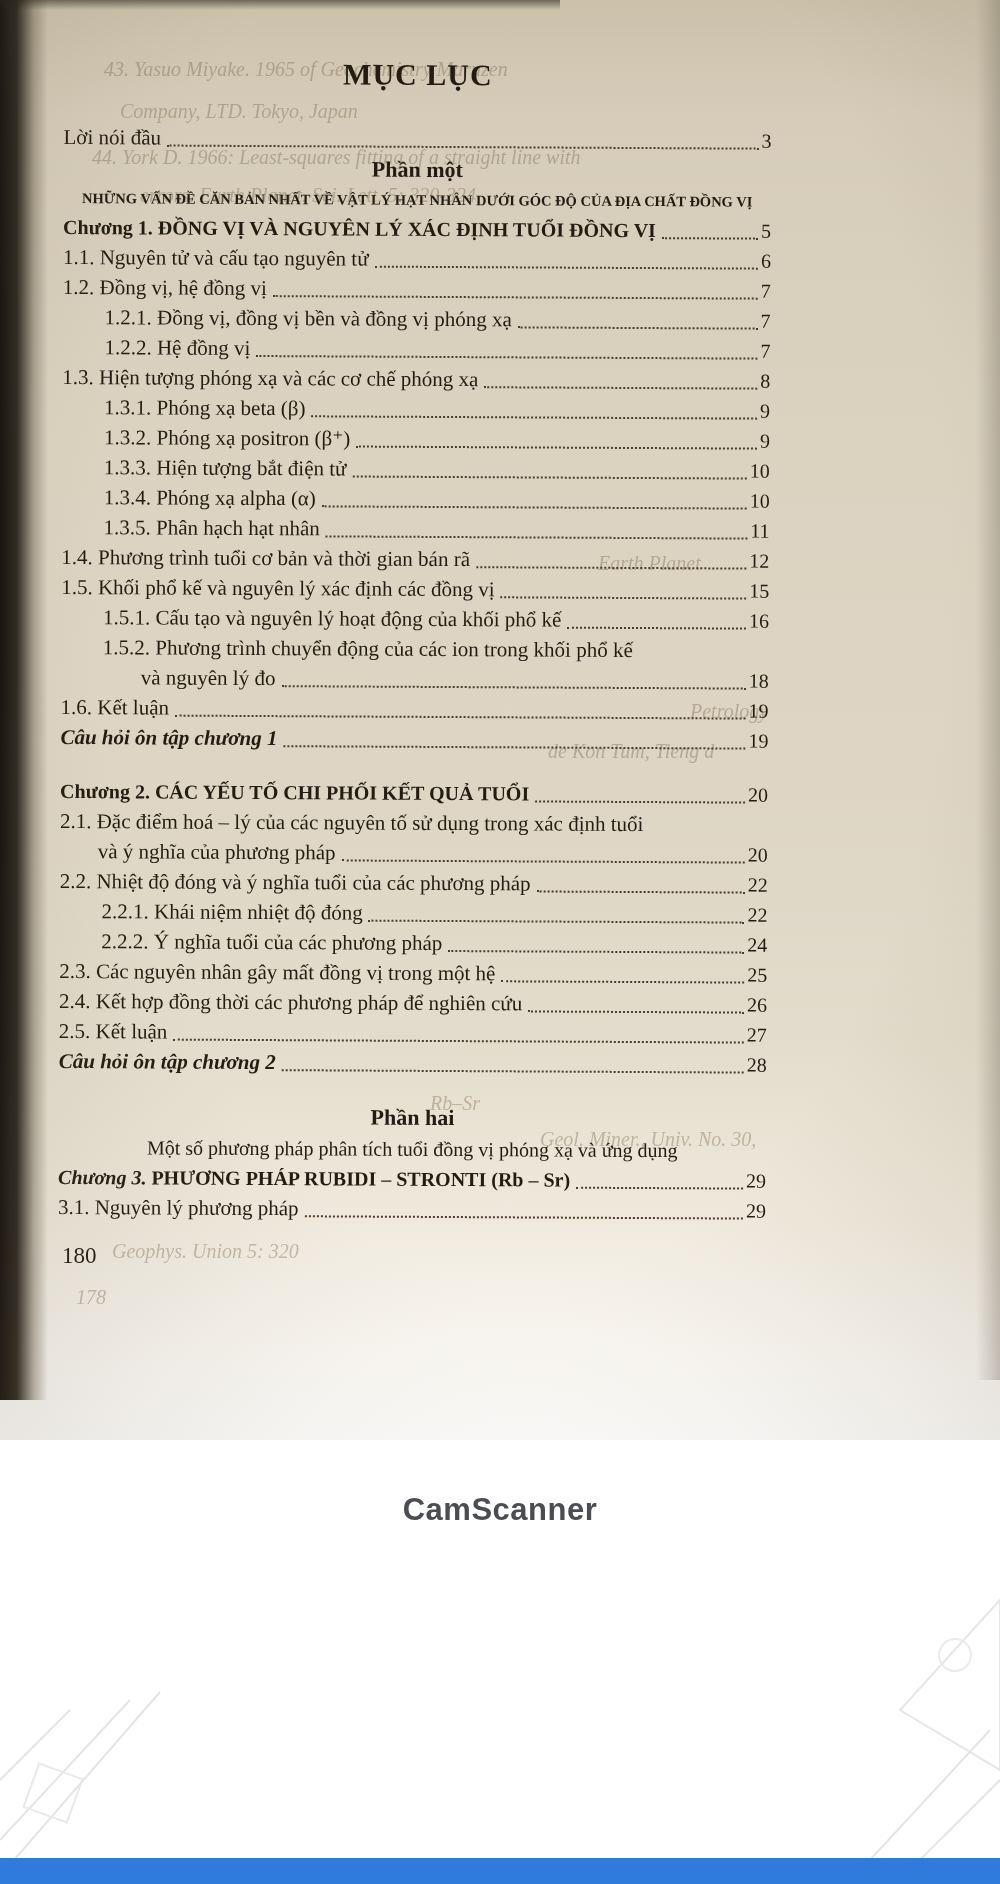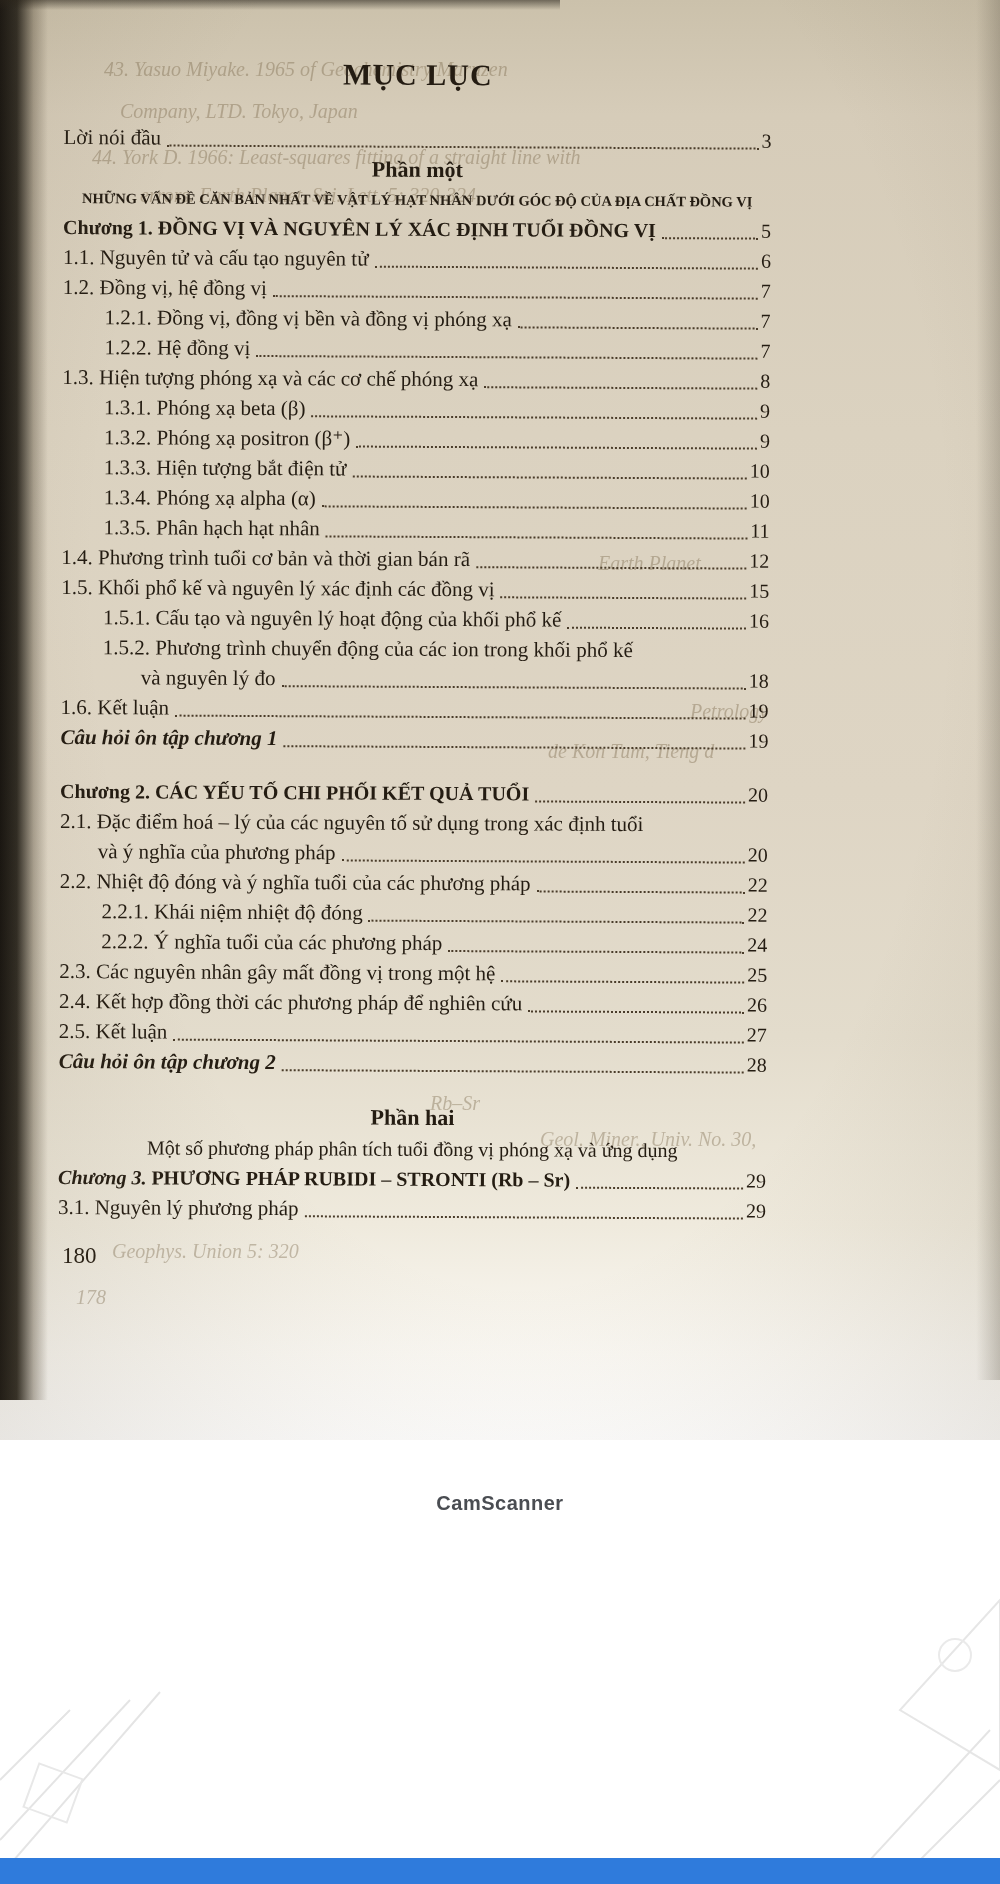--- a/index.html
+++ b/index.html
@@ -93,21 +93,21 @@
   }
   .folio {
     position: absolute; left: 62px; top: 1243px;
     font-size: 23px; color: #241c12;
   }
   
   .brand {
     position: absolute; left: 0; right: 0; top: 1492px;
     text-align: center;
     font-family: "Liberation Sans", "DejaVu Sans", sans-serif;
-    font-size: 20px; font-weight: bold; color: #4a4d52;
+    font-size: 31px; font-weight: bold; color: #4a4d52;
     letter-spacing: 0.5px;
   }
   .deco { position: absolute; opacity: 0.9; }
   .deco-l { left: 0; top: 1630px; }
   .deco-r { right: 0; top: 1560px; }
   .bottom-bar {
     position: absolute; left: 0; bottom: 0;
     width: 1000px; height: 26px;
     background: #2f7bdc;
   }

